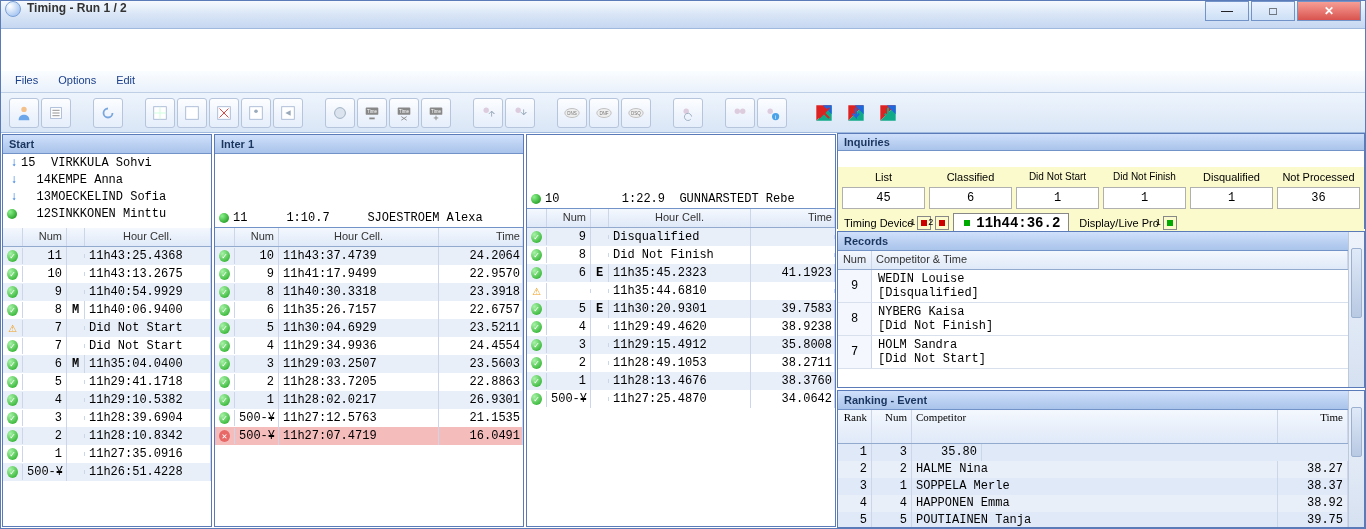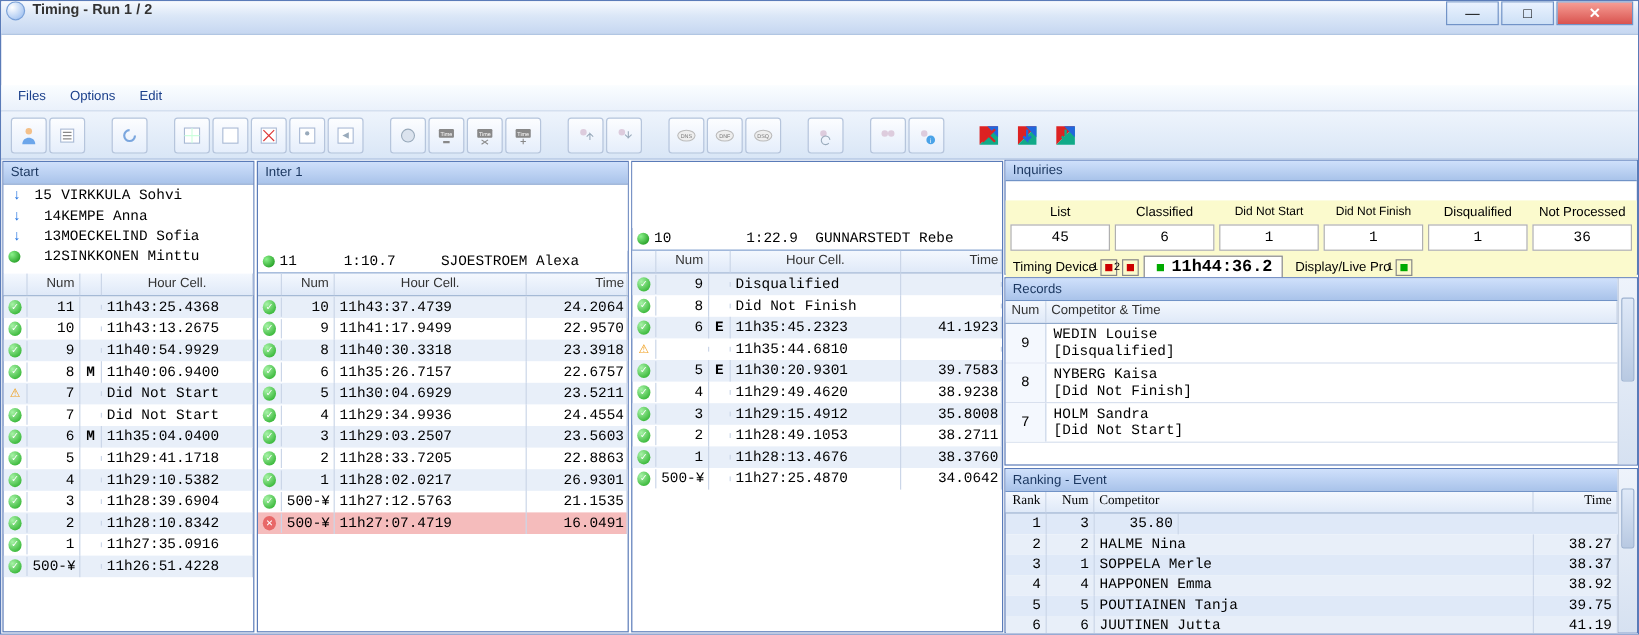--- a/index.html
+++ b/index.html
@@ -17,21 +17,21 @@
   .tgrp { display:flex; gap:2px; padding:2px; }
   .tbtn { width:30px; height:30px; border:1px solid #b6c5dc; background:linear-gradient(to bottom,#fcfdff,#e5eefb); border-radius:3px; display:flex; align-items:center; justify-content:center; cursor:pointer; color:#4d6fab; }
   .tbtn svg { width:18px; height:18px; }
   .tsep { width:6px; }
   .tbtn.flag { background:none; border:none; position:relative;}
   .flag-base { width:28px; height:28px; display:block;}
   .workspace { flex:1; display:flex; overflow:hidden; }
   .pane { display:flex; flex-direction:column; border:1px solid #5a7bb8; margin:1px; background:#fff; min-height:0; }
   .pane-left1 { width:210px; } .pane-left2 { width:310px; } .pane-left3 { width:310px; }
   .pane-right { flex:1; display:flex; flex-direction:column; gap:2px; background:transparent; border:none;}
-  .section-h { height:19px; background:linear-gradient(to bottom,#cfe0fb,#a9c3ea); border-bottom:1px solid #7193c7; font-weight:normal; padding:2px 6px; color:#1a365f; display:flex; align-items:center;}
+  .section-h { height:19px; background:linear-gradient(to bottom,#cfe0fb,#a9c3ea); border-bottom:1px solid #7193c7; font-weight:bold; padding:2px 6px; color:#1a365f; display:flex; align-items:center;}
   .upcoming { height:74px; overflow:hidden; font-family: "Courier New", monospace; font-size:12px; background:#fff; }
   .upcoming-row { display:flex; align-items:center; height:17px; padding:0 4px; white-space:pre; }
   .up-ico { width:14px; text-align:center; color:#1c6fe0; font-weight:bold;}
   .live-line { display:flex; align-items:center; font-family:"Courier New",monospace; font-size:12px; height:19px; padding:0 4px; border-bottom:1px solid #7193c7; white-space:pre; overflow:hidden;}
   .dot-green { width:10px; height:10px; border-radius:50%; background:radial-gradient(circle at 30% 30%, #8bf28b, #0b8a0b); margin-right:4px; flex:none;}
   .grid-head { display:flex; background:linear-gradient(to bottom,#f4f8fe,#dfe9f8); border-bottom:1px solid #91aacd; height:19px; font-size:11px; color:#333;}
   .grid-head > div, .grow > div { border-right:1px solid #cbd6e8; padding:2px 4px; overflow:hidden; white-space:nowrap;}
   .grid-body { flex:1; overflow:auto; font-family:"Courier New",monospace; font-size:12px; }
   .grow { display:flex; height:18px; align-items:center;}
   .grow.alt { background:#e8eff9; }
@@ -57,21 +57,21 @@
   .led { width:14px; height:14px; border:1px solid #888; display:inline-block; position:relative;}
   .led::after { content:""; position:absolute; top:3px; left:3px; width:6px; height:6px; background:var(--c,#b00); }
   .clock-box { border:1px solid #888; padding:1px 8px; background:#fff; display:flex; align-items:center; gap:4px;text-align:right;}
   .clock-box .led { border:none; width:10px; height:10px;} .clock-box .led::after { top:2px; left:2px;}
   .clock-time { font-family:"Courier New",monospace; font-weight:bold; font-size:14px; }
   .records-body,.ranking-body { flex:1; overflow:auto; font-family:"Courier New",monospace; font-size:12px; }
   .recrow { display:flex; border-bottom:1px solid #d8e0ee;}
   .recrow .rn { width:34px; text-align:center; display:flex; align-items:center; justify-content:center; background:#f4f8fe; border-right:1px solid #cbd6e8;}
   .recrow .rc { flex:1; padding:2px 6px;}
   .rankhead, .rankrow { display:flex; }
-  .rankhead { background:linear-gradient(to bottom,#f4f8fe,#dfe9f8); border-bottom:1px solid #91aacd; height:18px; font-family:Tahoma; font-size:11px;}
+  .rankhead { background:linear-gradient(to bottom,#f4f8fe,#dfe9f8); border-bottom:1px solid #91aacd; height:34px; font-family:Tahoma; font-size:11px;}
   .rankhead > div, .rankrow > div { border-right:1px solid #cbd6e8; padding:1px 4px;}
   .rankrow { height:17px; }
   .rk-r { width:34px; text-align:right; } .rk-n { width:40px; text-align:right;} .rk-c { flex:1;} .rk-t { width:70px; text-align:right;}
   .scroll-stub { width:16px; background:linear-gradient(to bottom,#eef3fb,#d6e1f1); border-left:1px solid #bcc9dd; display:flex; flex-direction:column; justify-content:flex-start;}
   .scroll-stub .thumb { height:70px; margin:16px 2px; background:linear-gradient(to bottom,#dfe9f8,#b8c9e2); border:1px solid #9cb1d0; border-radius:2px;}
 </style>
 </head>
 <body>
 
 <div class="window">
@@ -268,21 +268,21 @@
           </svg>
         </div>
     </div>
   </div>
 
   <div class="workspace">
 
     <div class="pane pane-left1">
       <div class="section-h">Start</div>
       <div class="upcoming" id="start-upcoming">
-          <div class="upcoming-row"><span class="up-ico">↓</span><span style="width:30px;text-align:center">15</span>  <span>VIRKKULA Sohvi</span></div>
+          <div class="upcoming-row"><span class="up-ico">↓</span><span style="width:30px;text-align:left">15</span>  <span>VIRKKULA Sohvi</span></div>
           <div class="upcoming-row"><span class="up-ico">↓</span><span style="width:30px;text-align:right">14</span>  <span>KEMPE Anna</span></div>
           <div class="upcoming-row"><span class="up-ico">↓</span><span style="width:30px;text-align:right">13</span>  <span>MOECKELIND Sofia</span></div>
           <div class="upcoming-row"><span class="dot-green"></span><span style="width:30px;text-align:right">12</span>  <span>SINKKONEN Minttu</span></div>
         </div>
       <div class="grid-head">
         <div style="width:20px"></div>
         <div class="c-num">Num</div>
         <div class="c-flag"></div>
         <div class="c-hour" style="text-align:center">Hour Cell.</div>
       </div>

